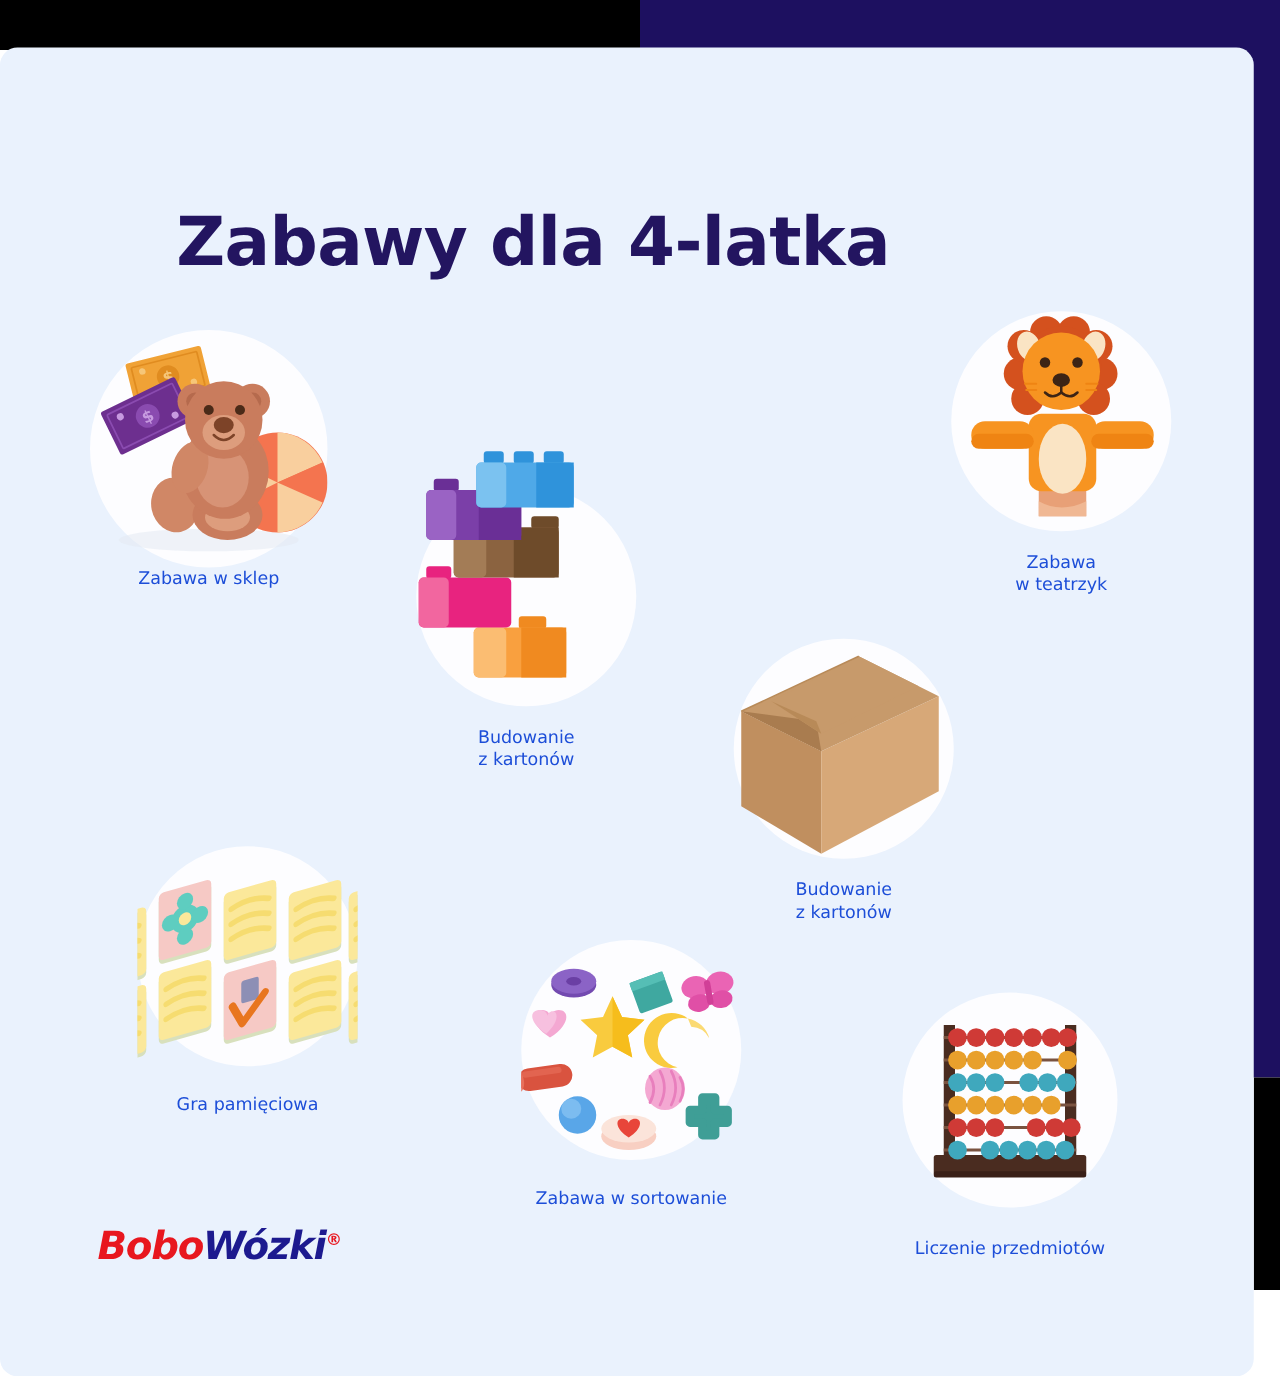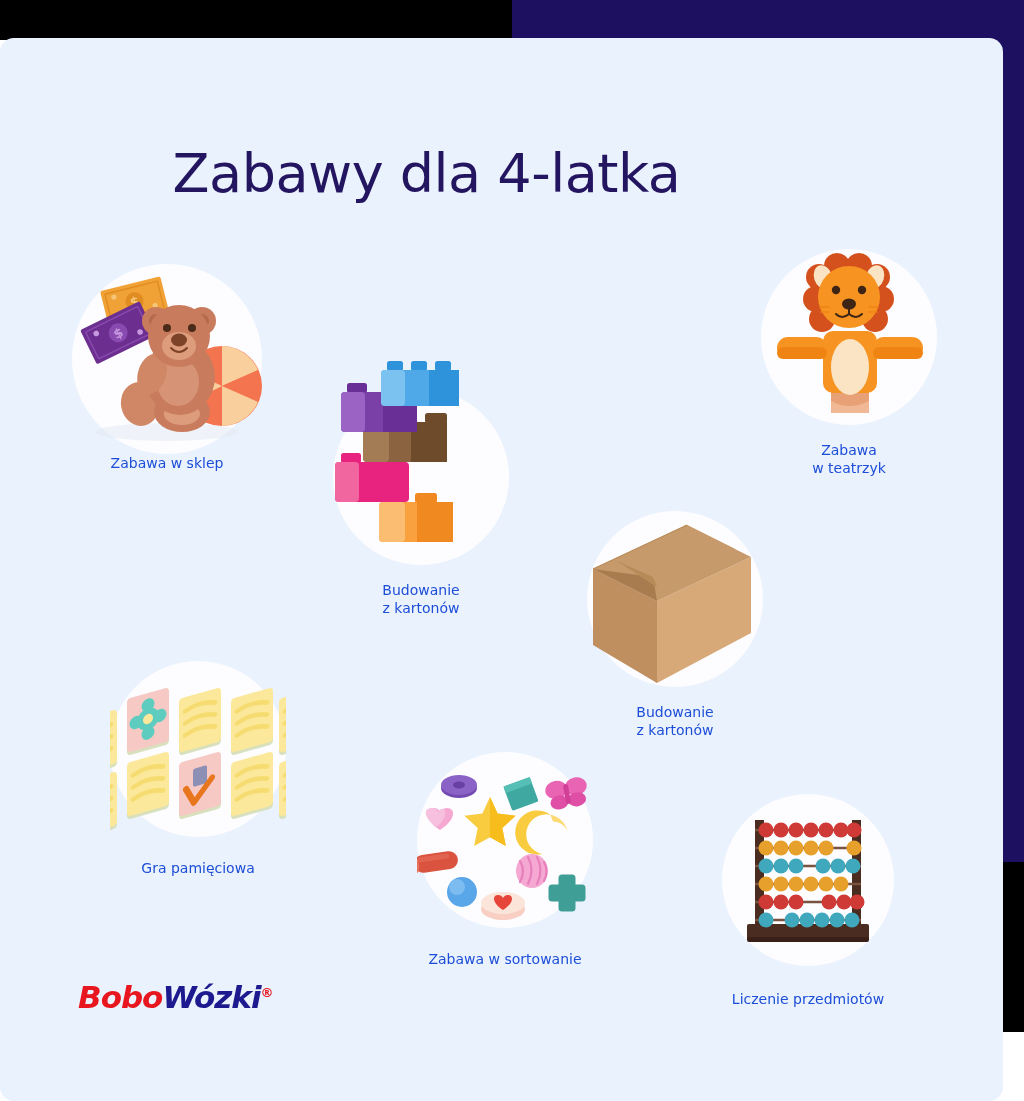--- a/index.html
+++ b/index.html
@@ -46,25 +46,25 @@
     width: 1003px;
     height: 1063px;
     background: #eaf2fd;
     border-radius: 14px;
     overflow: hidden;
   }
   
   #page-title {
     position: absolute;
     left: 0;
-    top: 70px;
+    top: 90px;
     width: 853px;
     text-align: center;
     font-size: 54px;
-    font-weight: normal;
+    font-weight: bold;
     color: #231560;
     letter-spacing: -0.5px;
     line-height: 1.1;
   }
   
   .item {
     position: absolute;
   }
   .icon-circle {
     position: relative;
@@ -84,21 +84,21 @@
   .icon-svg {
     position: absolute;
     left: 0;
     top: 0;
   }
   
   #item-sklep      { left: 72px;  top: 226px; }
   #item-klocki     { left: 333px; top: 321px; }
   #item-teatrzyk   { left: 761px; top: 211px; }
   #item-kartony    { left: 587px; top: 473px; }
-  #item-pamieciowa { left: 110px; top: 623px; }
+  #item-pamieciowa { left: 110px; top: 639px; }
   #item-sortowanie { left: 417px; top: 714px; }
   #item-liczenie   { left: 722px; top: 756px; }
 
   
   #logo {
     position: absolute;
     left: 78px;
     top: 944px;
     font-size: 31px;
     font-weight: bold;

